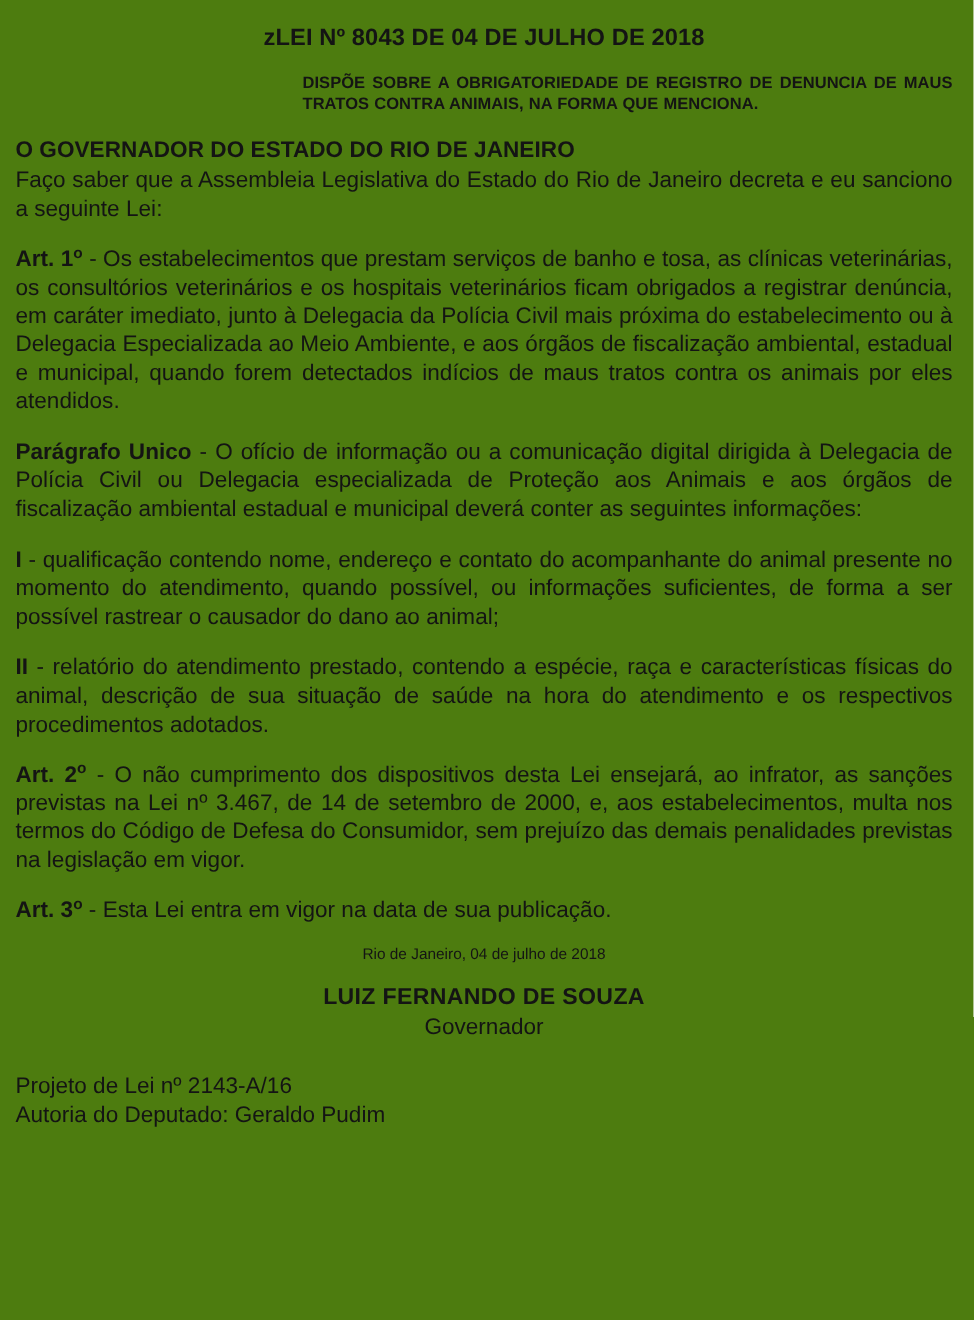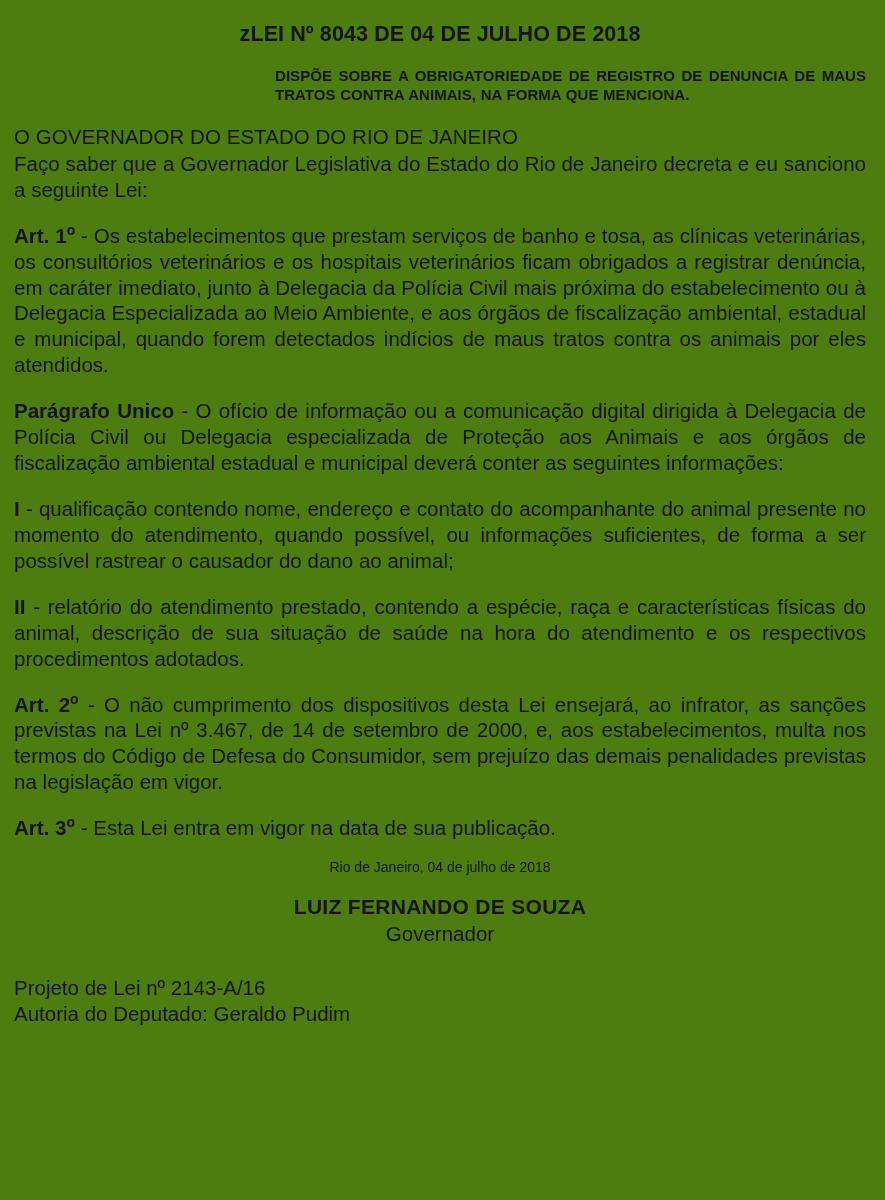--- a/index.html
+++ b/index.html
@@ -51,21 +51,21 @@
     line-height: 1.285;
     text-align: justify;
     text-align-last: left;
     letter-spacing: 0.05px;
     word-spacing: 0.4px;
   }
 
   
   .gov-head {
     margin: 21px 0 0 0;
-    font-weight: normal;
+    font-weight: bold;
     font-size: 20.5px;
     line-height: 1.2;
     letter-spacing: 0.05px;
   }
   p.body {
     margin: 1px 0 0 0;
     font-size: 20.5px;
     line-height: 1.265;
     text-align: justify;
     text-align-last: left;
@@ -128,21 +128,21 @@
 
 <div class="page">
   <div class="doc">
 
     <h1 class="law-title">zLEI Nº 8043 DE 04 DE JULHO DE 2018</h1>
 
     <div class="ementa">DISPÕE SOBRE A OBRIGATORIEDADE DE REGISTRO DE DENUNCIA DE MAUS TRATOS CONTRA ANIMAIS, NA FORMA QUE MENCIONA.</div>
 
     <div class="gov-head">O GOVERNADOR DO ESTADO DO RIO DE JANEIRO</div>
 
-    <p class="body">Faço saber que a Governador Legislativa do Estado do Rio de Janeiro decreta e eu sanciono a seguinte Lei:</p>
+    <p class="body">Faço saber que a Assembleia Legislativa do Estado do Rio de Janeiro decreta e eu sanciono a seguinte Lei:</p>
 
     <p class="body gap">
       <span class="lbl"><span>Art. 1</span><sup class="ord">o</sup></span><span> - Os estabelecimentos que prestam serviços de banho e tosa, as clínicas veterinárias, os consultórios veterinários e os hospitais veterinários ficam obrigados a registrar denúncia, em caráter imediato, junto à Delegacia da Polícia Civil mais próxima do estabelecimento ou à Delegacia Especializada ao Meio Ambiente, e aos órgãos de fiscalização ambiental, estadual e municipal, quando forem detectados indícios de maus tratos contra os animais por eles atendidos.</span>
     </p>
 
     <p class="body gap">
       <span class="lbl"><span>Parágrafo Unico</span><sup class="ord"></sup></span><span> - O ofício de informação ou a comunicação digital dirigida à Delegacia de Polícia Civil ou Delegacia especializada de Proteção aos Animais e aos órgãos de fiscalização ambiental estadual e municipal deverá conter as seguintes informações:</span>
     </p>
 
     <p class="body gap">

